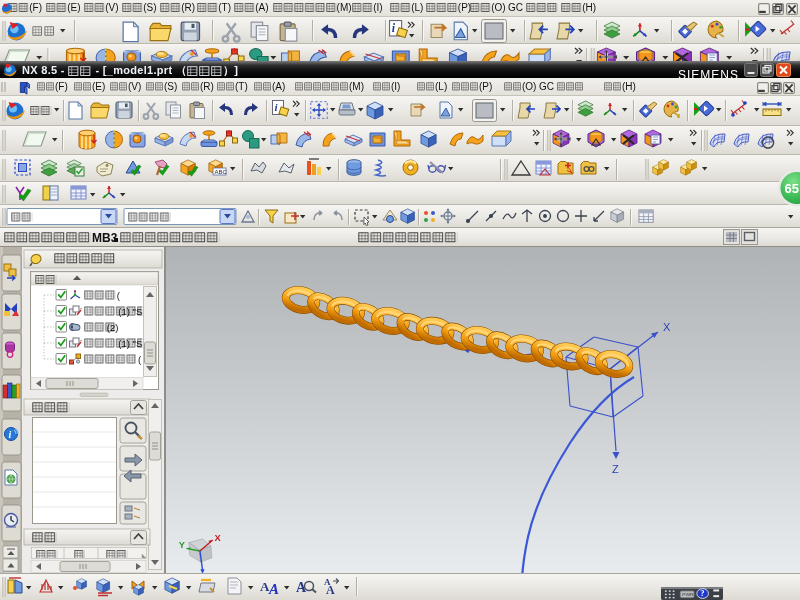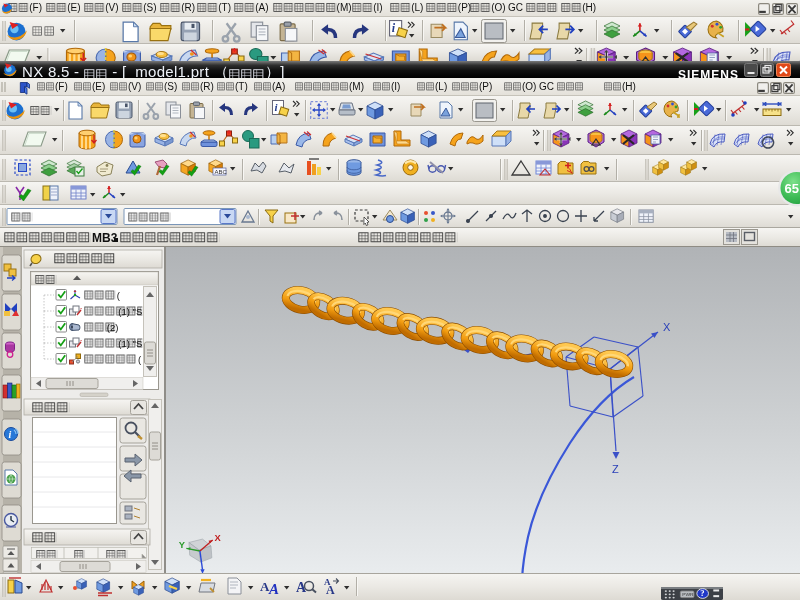--- a/index.html
+++ b/index.html
@@ -471,26 +471,26 @@
         <path d="M788 16 l5.4 0 l-2.7 3.4 z" fill="#2e2e2e"></path>
       </g>
     </svg>
     <div class="bar" style="top:61px;height:17px;background:linear-gradient(#7a7a7a,#2e2e2e 25%,#111 55%,#000)">
 <svg class="abs" style="left:2px;top:1px" width="16" height="15" viewBox="0 0 18 18">
  <circle cx="9" cy="10" r="7" fill="#1b6fd0"></circle>
         <circle cx="7.5" cy="8.5" r="3.5" fill="#6cc0f4"></circle>
  <path d="M1 13 Q9 19 17 9 Q16 16 9 17 Q3 17 1 13Z" fill="#e8920c"></path>
  <path d="M3 1.5 L11 3.5 L5.5 8Z" fill="#e02020"></path>
       </svg>
-<span class="abs" style="left:22px;top:2px;font-size:15px;font-weight:normal;color:#eef2f8;letter-spacing:0.3px">NX 8.5 - <svg class="zh" width="24.0" height="11" style="vertical-align:-2px">
+<span class="abs" style="left:22px;top:2px;font-size:11px;font-weight:bold;color:#eef2f8;letter-spacing:0.3px">NX 8.5 - <svg class="zh" width="24.0" height="11" style="vertical-align:-2px">
           <rect width="24.0" height="11" fill="url(#hzw)"></rect>
         </svg> - [_model1.prt （<svg class="zh" width="36.0" height="11" style="vertical-align:-2px">
           <rect width="36.0" height="11" fill="url(#hzw)"></rect>
         </svg>）]</span>
-<span class="abs" style="left:678px;top:7px;font-size:12px;font-weight:bold;color:#fff;letter-spacing:1px">SIEMENS</span>
+<span class="abs" style="left:678px;top:7px;font-size:12px;font-weight:normal;color:#fff;letter-spacing:1px">SIEMENS</span>
 <svg class="abs" style="left:744px;top:1.5px" width="14" height="14" viewBox="0 0 14 14">
         <rect x="0.5" y="0.5" width="13" height="13" rx="2" fill="#4a4a4a" stroke="#787878"></rect>
         <rect x="3.5" y="9" width="7" height="2" fill="#e8e8e8"></rect>
       </svg>
 <svg class="abs" style="left:760px;top:1.5px" width="14" height="14" viewBox="0 0 14 14">
         <rect x="0.5" y="0.5" width="13" height="13" rx="2" fill="#4a4a4a" stroke="#787878"></rect>
         <rect x="3" y="4.5" width="6" height="5.5" fill="none" stroke="#e8e8e8" stroke-width="1.2"></rect>
         <rect x="5" y="2.5" width="6" height="5.5" fill="none" stroke="#e8e8e8" stroke-width="1.2"></rect>
       </svg>
 <svg class="abs" style="left:776px;top:1.5px" width="15" height="14" viewBox="0 0 15 14">

